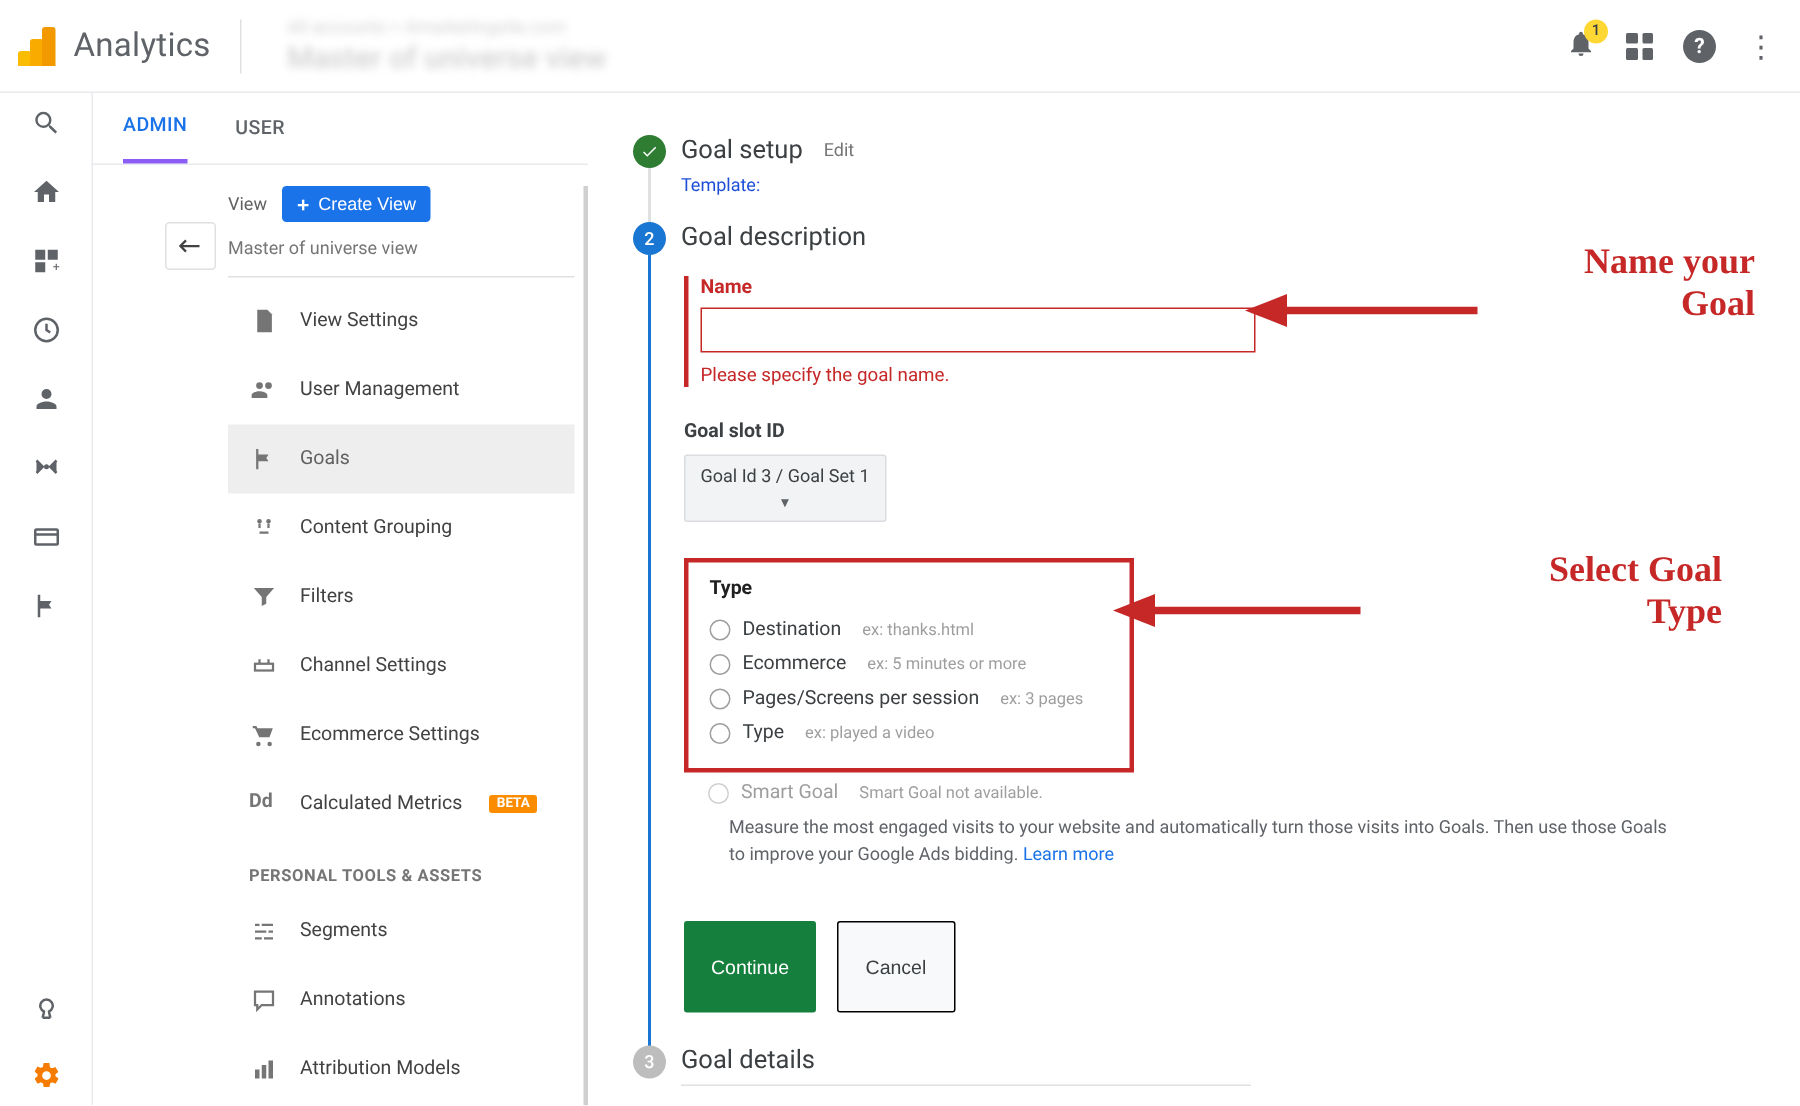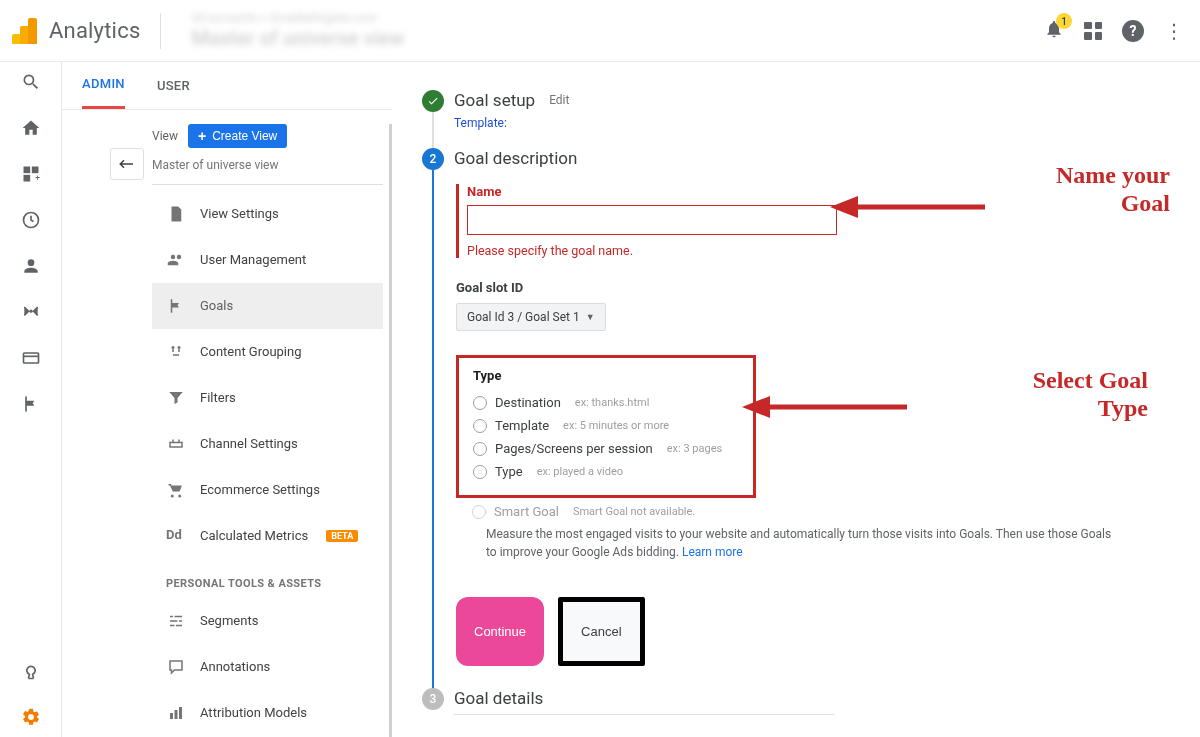--- a/index.html
+++ b/index.html
@@ -25,21 +25,21 @@
 
   .body { display: flex; height: 675px; }
   .leftrail { width: 62px; border-right: 1px solid #e8eaed; display:flex; flex-direction:column; justify-content:space-between; padding: 10px 0; }
   .leftrail .rail-top, .leftrail .rail-bottom { display:flex; flex-direction:column; align-items:center; gap: 26px; }
   .rail-icon { width:20px; height:20px; color:#5f6368; cursor:pointer;}
   .rail-icon.active { color:#f57c00; }
 
   .midcol { width: 330px; display:flex; flex-direction:column; position:relative;}
   .tabs { display:flex; gap: 32px; padding: 0 20px; height: 48px; align-items:center; border-bottom: 1px solid #e8eaed;}
   .tab { font-size: 13px; font-weight: 500; color: #5f6368; letter-spacing: 0.3px; height:100%; display:flex; align-items:center; cursor:pointer;}
-  .tab.active { color: #1a73e8; border-bottom: 3px solid #ef4444; }
+  .tab.active { color: #1a73e8; border-bottom: 3px solid #8b5cf6; }
 
   .panel { padding: 14px 0 0 90px; position:relative; overflow:hidden;}
   .panel-scroll { border-right: 3px solid #d0d0d0; height: 620px; overflow-y:auto; padding-right:6px;}
   .back-btn { position:absolute; left: 48px; top: 86px; width:34px; height:32px; border:1px solid #e0e0e0; border-radius:3px; display:flex; align-items:center; justify-content:center; background:#fff; cursor:pointer;}
   .back-btn svg { width:18px; height:14px; }
 
   .view-row { display:flex; align-items:center; gap: 10px; font-size:12px; color:#616161; margin-bottom:10px;}
   .create-view-btn { background:#1a73e8; color:#fff; font-size:12px; font-weight:500; border:none; border-radius:3px; padding:5px 10px; display:flex; align-items:center; gap:6px; cursor:pointer;}
   .create-view-btn .plus { font-size:14px; font-weight:700; line-height:1;}
   .view-sub { font-size:12px; color:#757575; margin-bottom:12px;}
@@ -64,36 +64,36 @@
   .step-title { font-size:17px; color:#3c4043; display:flex; align-items:center; gap:14px;}
   .step-edit { font-size:12px; color:#757575; cursor:pointer;}
   .step-sub { font-size:12px; color:#1d4ed8; margin-top:6px;}
 
   .field-block { margin-top:16px; padding-left:2px;}
   .field-label { font-size:13px; font-weight:700; color:#c62828; margin-bottom:6px; }
   .name-wrap { border-left: 3px solid #c62828; padding-left: 8px;}
   .name-input { width: 370px; height:30px; border:1px solid #c62828; background:#fff; padding: 4px 8px; font-size:13px; outline:none;}
   .field-error { font-size:12.5px; color:#c62828; margin-top:8px;}
   .slot-label { font-size:13px; font-weight:700; color:#3c4043; margin-top:22px;}
-  .slot-drop { margin-top:8px; border:1px solid #dadce0; background:#f1f3f4; padding:6px 10px; font-size:12px; color:#3c4043; display:inline-flex; align-items:center; gap:6px; border-radius:2px; cursor:pointer;}
+  .slot-drop { margin-top:8px; border:1px solid #dadce0; background:#f1f3f4; padding:6px 10px; font-size:12px; color:#3c4043; display:inline-flex; align-items:center; gap:6px; border-radius:2px; cursor:pointer;flex-direction:column;}
   .slot-drop .tri { font-size:9px; color:#5f6368;}
 
   .type-box { margin-top:24px; border: 3px solid #c62828; padding: 10px 14px 12px 14px; width: 300px;}
   .type-title { font-size:13px; font-weight:700; color:#212121; margin-bottom:8px;}
   .radio-row { display:flex; align-items:center; gap:8px; padding:4px 0; font-size:13px; color:#3c4043; cursor:pointer;}
   .radio { width:14px; height:14px; border:1.5px solid #9e9e9e; border-radius:50%; flex-shrink:0;}
   .radio.disabled { border-color:#d0d0d0;}
   .ex { font-size:11px; color:#9e9e9e; margin-left:6px;}
   .smart-row { display:flex; align-items:center; gap:8px; padding:6px 0 0 16px; font-size:13px; color:#9e9e9e;}
   .smart-text { font-size:12px; color:#5f6368; margin:6px 0 0 30px; max-width: 630px; line-height:1.5;}
   .smart-text a { color:#1a73e8; text-decoration:none; cursor:pointer;}
 
   .btn-row { margin-top:36px; display:flex; gap:14px;}
-  .btn-primary { background:#ec4899; color:#fff; border:none; padding:8px 18px; font-size:13px; font-weight:500; border-radius:12px; cursor:pointer;}
-  .btn-secondary { background:#f8f9fa; color:#3c4043; border:5px solid #000000; padding:22px 18px; font-size:13px; font-weight:500; border-radius:2px; cursor:pointer;}
+  .btn-primary { background:#15803d; color:#fff; border:none; padding:8px 18px; font-size:13px; font-weight:500; border-radius:2px; cursor:pointer;}
+  .btn-secondary { background:#f8f9fa; color:#3c4043; border:1px solid #000000; padding:22px 18px; font-size:13px; font-weight:500; border-radius:2px; cursor:pointer;}
 
   .annotation { position:absolute; font-family: 'Comic Sans MS', cursive; font-size: 24px; font-weight:700; color:#c62828; text-align:right; line-height:1.15;}
   .arrow { position:absolute; }
   .arrow-line { stroke:#c62828; stroke-width:5; fill:none;}
   .arrow-head { fill:#c62828;}
 </style>
 </head>
 <body>
 
 <div class="topbar">
@@ -312,21 +312,21 @@
 
           <div class="type-box">
             <div class="type-title">Type</div>
             <div class="radio-row">
                 <span class="radio"></span>
                 <span>Destination</span>
                 <span class="ex">ex: thanks.html</span>
               </div>
             <div class="radio-row">
                 <span class="radio"></span>
-                <span>Template</span>
+                <span>Ecommerce</span>
                 <span class="ex">ex: 5 minutes or more</span>
               </div>
             <div class="radio-row">
                 <span class="radio"></span>
                 <span>Pages/Screens per session</span>
                 <span class="ex">ex: 3 pages</span>
               </div>
             <div class="radio-row">
                 <span class="radio"></span>
                 <span>Type</span>

